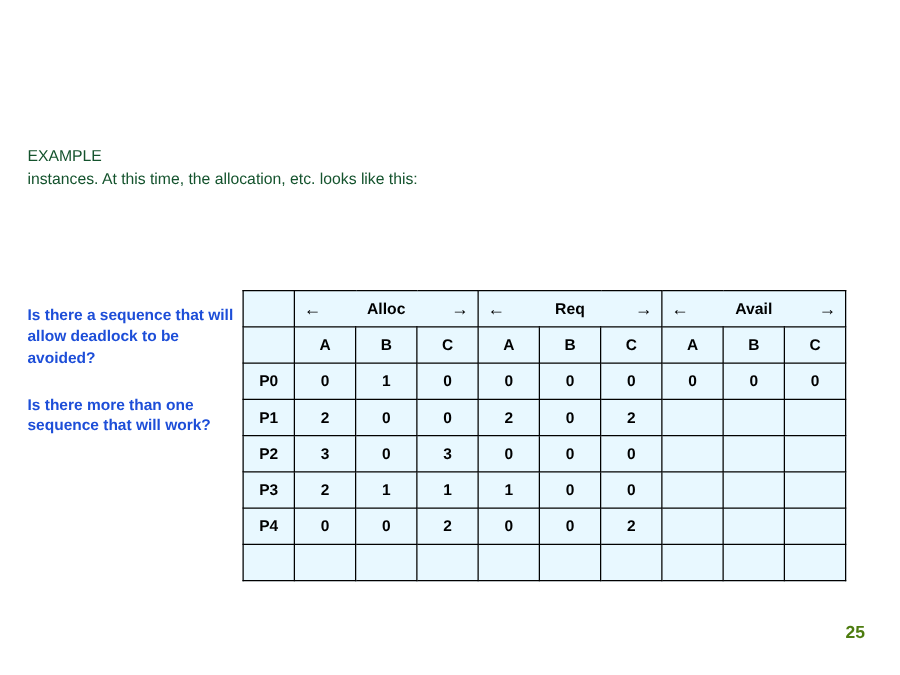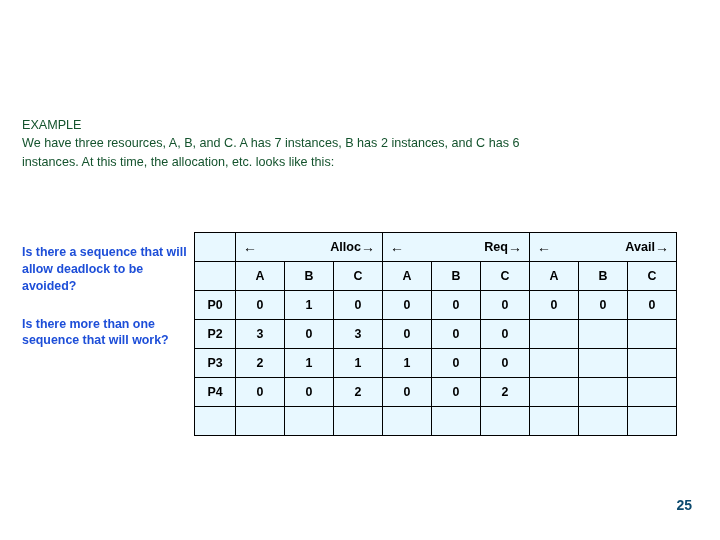--- a/index.html
+++ b/index.html
@@ -91,40 +91,39 @@
   .grp-inner {
     display: flex;
     align-items: center;
     justify-content: space-between;
     padding: 0 7px;
     height: 100%;
     box-sizing: border-box;
   }
   .grp-inner .lab {
     flex: 1;
-    text-align: right;
+    text-align: center;
   }
   .page-num {
     position: absolute;
     right: 28px;
     bottom: 27px;
     font-size: 14px;
     font-weight: bold;
-    color: #0c4a6e;
+    color: #4d7c0f;
   }
 </style>
 </head>
 <body>
 
 <div class="slide">
 
 
   <div class="body-text">
     <div class="line1">EXAMPLE</div>
-    <div class="line2">We have three resources, A, B, and C.   A has 7 instances, B has 2 instances, and C has 6</div>
     <div class="line3">instances. At this time, the allocation, etc. looks like this:</div>
   </div>
 
   <div class="question-block">
     <div class="q1">Is there a sequence that will allow deadlock to be avoided?</div>
     <div class="q2"> Is there more than one sequence that will work?</div>
   </div>
 
   <table class="alloc-table">
     <tbody>
@@ -171,20 +170,32 @@
         <td class="col">1</td>
         <td class="col">0</td>
         <td class="col">0</td>
         <td class="col">0</td>
         <td class="col">0</td>
         <td class="col">0</td>
         <td class="col">0</td>
         <td class="col">0</td>
       </tr>
 
+      <tr>
+        <td class="lbl">P1</td>
+        <td class="col">2</td>
+        <td class="col">0</td>
+        <td class="col">0</td>
+        <td class="col">2</td>
+        <td class="col">0</td>
+        <td class="col">2</td>
+        <td class="col"></td>
+        <td class="col"></td>
+        <td class="col"></td>
+      </tr>
 
       <tr>
         <td class="lbl">P2</td>
         <td class="col">3</td>
         <td class="col">0</td>
         <td class="col">3</td>
         <td class="col">0</td>
         <td class="col">0</td>
         <td class="col">0</td>
         <td class="col"></td>

